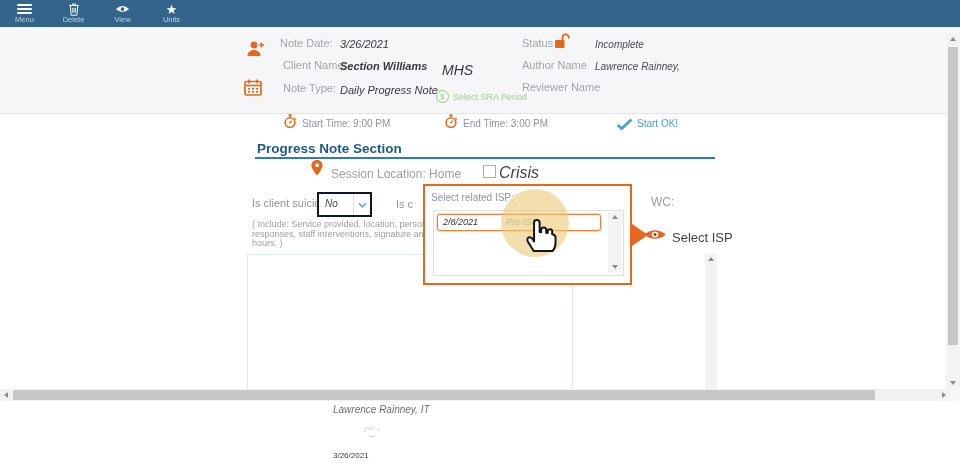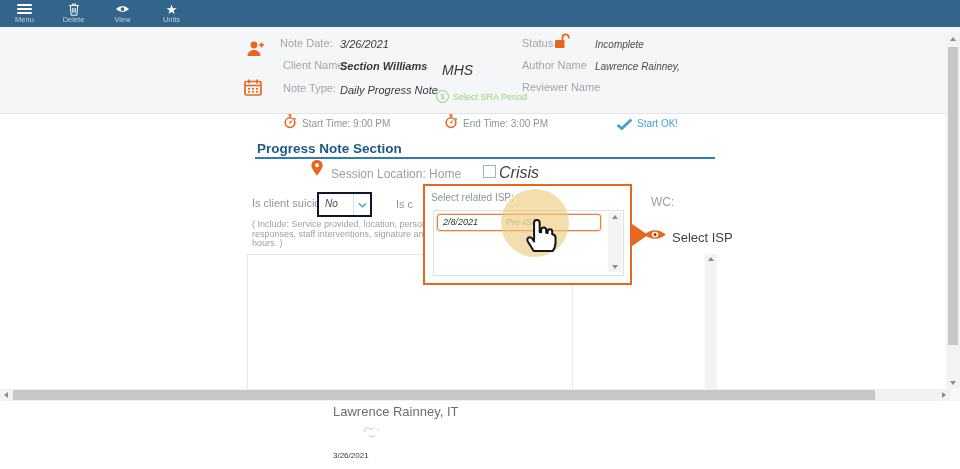--- a/index.html
+++ b/index.html
@@ -58,21 +58,21 @@
   .lb-sb{position:absolute;right:1px;top:1px;width:14px;height:60px;background:#f2f3f5}
   .popup-arrow{position:absolute;right:-18px;top:38px;width:0;height:0;
                border-top:11px solid transparent;border-bottom:11px solid transparent;border-left:16px solid #e8671f}
   .hl-circle{position:absolute;left:501px;top:189px;width:68px;height:68px;border-radius:50%;
              background:rgba(233,201,118,.6);z-index:6}
   .hand{position:absolute;left:521px;top:213px;z-index:7}
   
   .wc{font-size:12px;color:#9aa0a6}
   .isp-lbl{font-size:13px;color:#3f4347}
   
-  .foot-author{font-size:13px;color:#6a6e72;white-space:nowrap}
+  .foot-author{font-size:10px;font-style:italic;color:#6a6e72;white-space:nowrap}
   .foot-date{font-size:8px;color:#3a3d40;white-space:nowrap}
 </style>
 </head>
 <body>
 
 <div class="stage">
 
   <div class="toolbar">
     <div class="tb-item">
       <span class="tb-icon">

